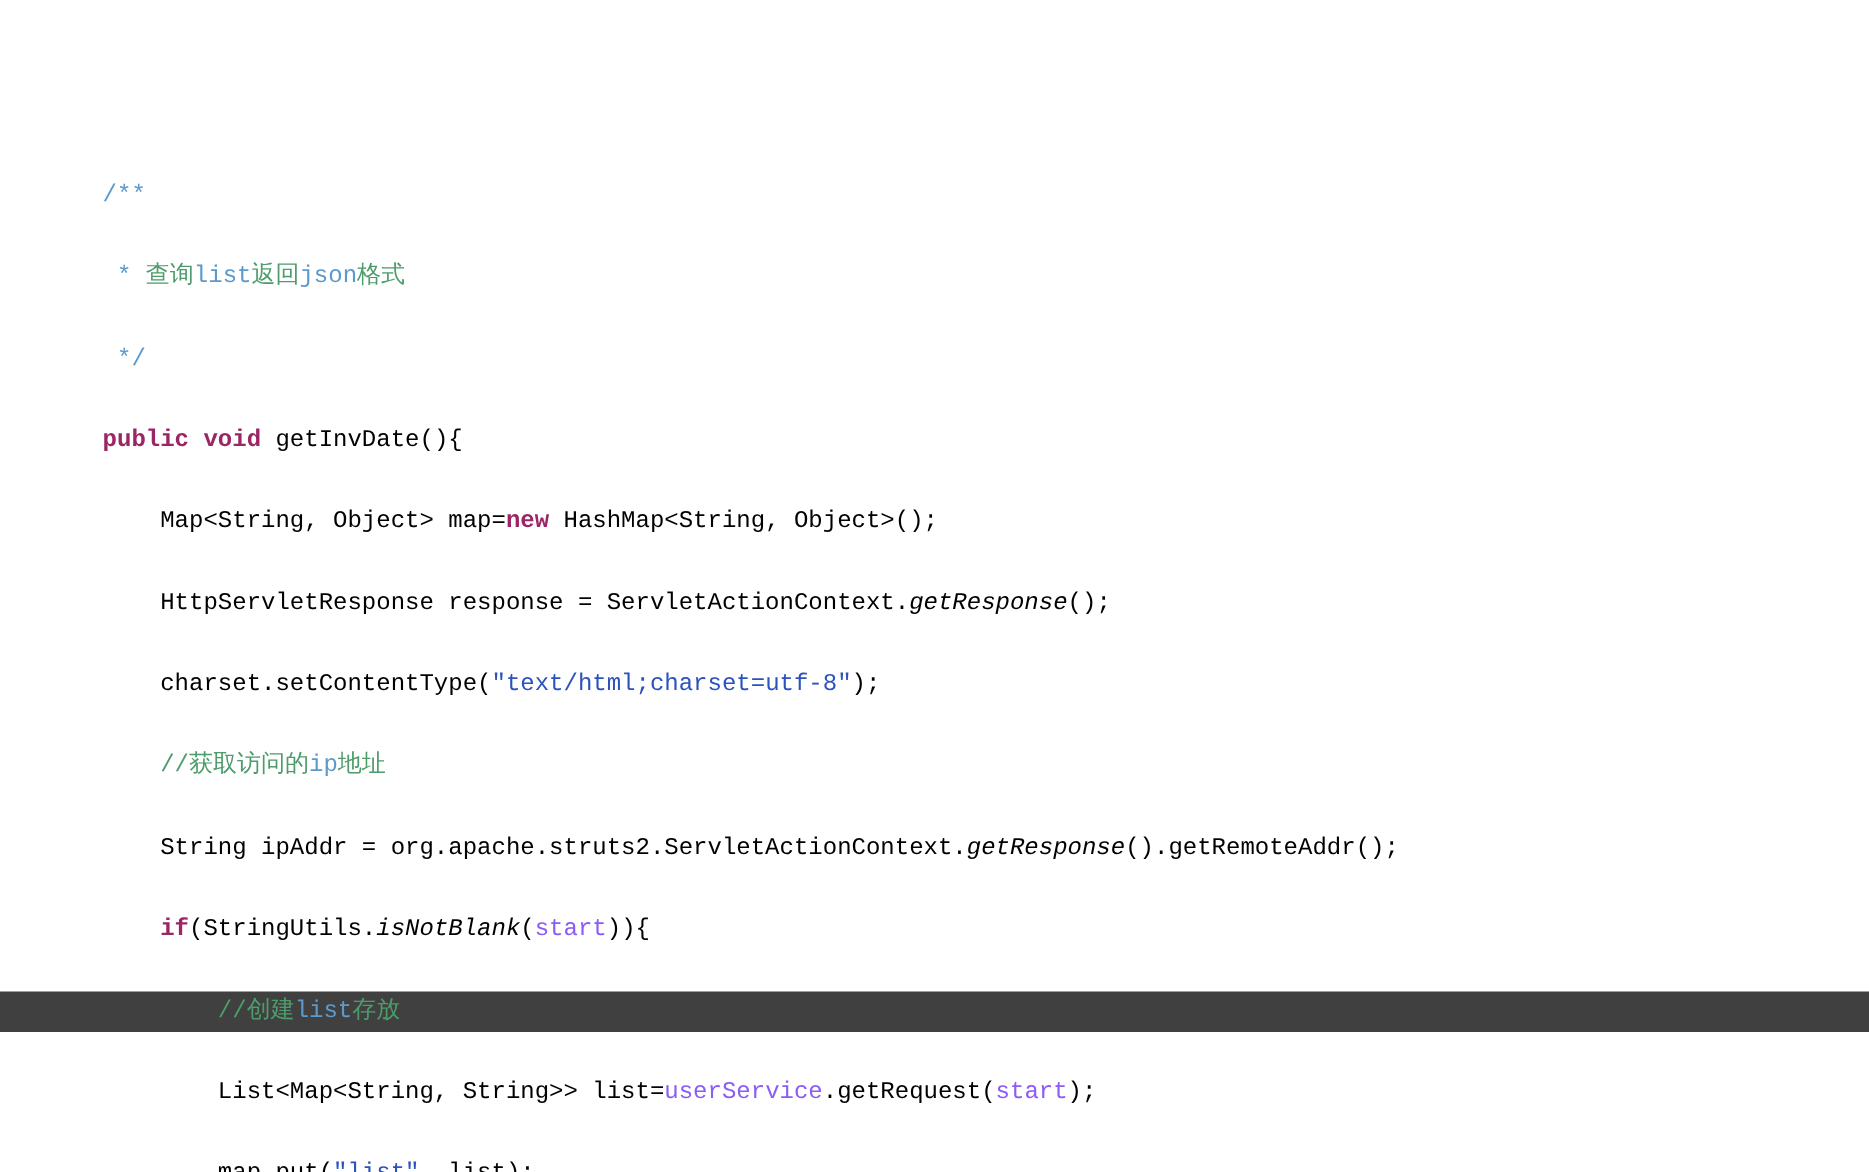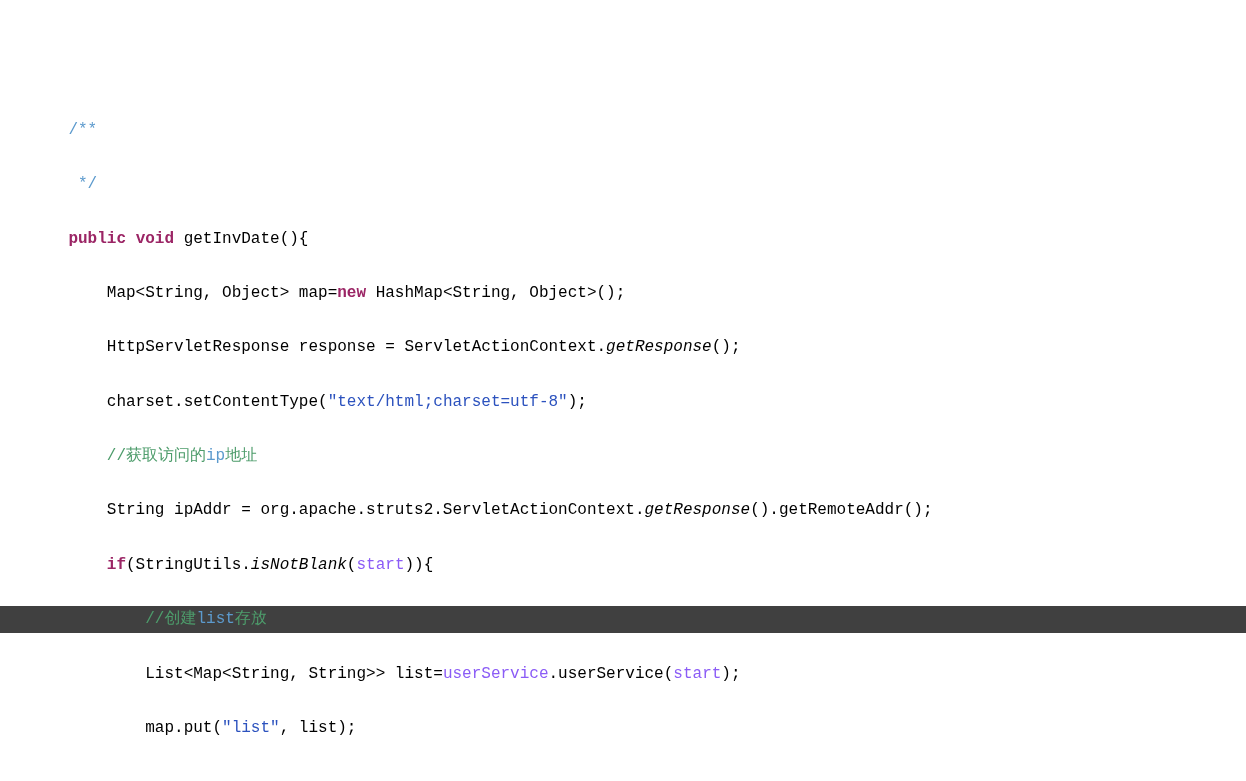--- a/index.html
+++ b/index.html
@@ -20,30 +20,31 @@
 .italic-method { font-style: italic; }
 .string { color: #2c52be; }
 .field { color: #8b5cf6; }
 </style>
 </head>
 <body>
 
 
 
 <div id="code-container"><span class="line">    <span class="comment-doc">/**</span></span>
+<span class="line">    <span class="comment-doc"> * </span><span class="comment">查询</span><span class="comment-doc">list</span><span class="comment">返回</span><span class="comment-doc">json</span><span class="comment">格式</span></span>
 <span class="line">    <span class="comment-doc"> */</span></span>
 <span class="line">    <span class="keyword">public</span><span> </span><span class="keyword">void</span><span> getInvDate(){</span></span>
 <span class="line">        <span>Map&lt;String, Object&gt; map=</span><span class="keyword">new</span><span> HashMap&lt;String, Object&gt;();</span></span>
 <span class="line">        <span>HttpServletResponse response = ServletActionContext.</span><span class="italic-method">getResponse</span><span>();</span></span>
 <span class="line">        <span>charset.setContentType(</span><span class="string">"text/html;charset=utf-8"</span><span>);</span></span>
 <span class="line">        <span class="comment">//获取访问的</span><span class="comment-doc">ip</span><span class="comment">地址</span></span>
 <span class="line">        <span>String ipAddr = org.apache.struts2.ServletActionContext.</span><span class="italic-method">getResponse</span><span>().getRemoteAddr();</span></span>
 <span class="line">        <span class="keyword">if</span><span>(StringUtils.</span><span class="italic-method">isNotBlank</span><span>(</span><span class="field">start</span><span>)){</span></span>
 <span class="line highlighted">            <span class="comment">//创建</span><span class="comment-doc">list</span><span class="comment">存放</span></span>
-<span class="line">            <span>List&lt;Map&lt;String, String&gt;&gt; list=</span><span class="field">userService</span><span>.userService(</span><span class="field">start</span><span>);</span></span>
+<span class="line">            <span>List&lt;Map&lt;String, String&gt;&gt; list=</span><span class="field">userService</span><span>.getRequest(</span><span class="field">start</span><span>);</span></span>
 <span class="line">            <span>map.put(</span><span class="string">"list"</span><span>, list);</span></span>
 
 
 
 
 
 
 
 
 

